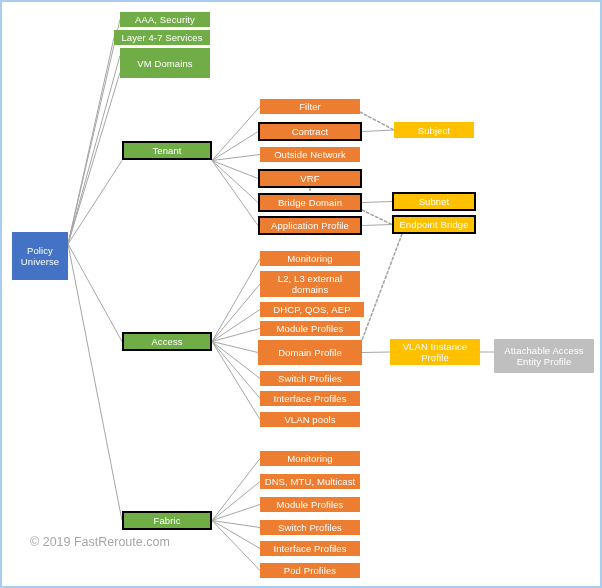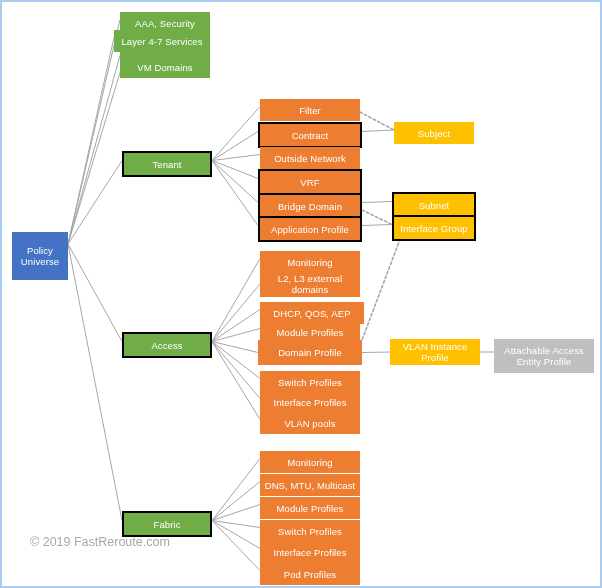--- a/index.html
+++ b/index.html
@@ -31,21 +31,21 @@
     box-sizing: border-box;
     display: flex;
     align-items: center;
     justify-content: center;
     text-align: center;
     color: #ffffff;
     font-size: 9.5px;
     line-height: 11px;
     font-weight: normal;
     letter-spacing: 0.1px;
-    padding: 11px 3px;
+    padding: 4px 3px;
     white-space: pre-line;
   }
   .n-root   { background: #4472c4; border: none; font-size: 9.5px; margin-top: 12px; }
   .n-green  { background: #70ad47; }
   .n-orange { background: #ed7d31; }
   .n-yellow { background: #ffc000; }
   .n-gray   { background: #bfbfbf; }
   .bordered { border: 2.5px solid #000000; }
   .copyright {
     position: absolute;
@@ -97,32 +97,32 @@
       <line x1="210" y1="518.5" x2="258" y2="546.5" stroke="#A6A6A6" stroke-width="1"></line>
       <line x1="210" y1="518.5" x2="258" y2="568.5" stroke="#A6A6A6" stroke-width="1"></line>
     </svg>
   <div id="nodes">
       <div class="node n-root" style="left: 10px; top: 218px; width: 56px; height: 48px;">Policy
 Universe</div>
       <div class="node n-green" style="left: 118px; top: 10px; width: 90px; height: 15px;">AAA, Security</div>
       <div class="node n-green" style="left: 112px; top: 28px; width: 96px; height: 15px;">Layer 4-7 Services</div>
       <div class="node n-green" style="left: 118px; top: 46px; width: 90px; height: 30px;">APICs</div>
       <div class="node n-green" style="left: 118px; top: 54px; width: 90px; height: 15px;">VM Domains</div>
-      <div class="node n-green bordered" style="left: 120px; top: 149px; width: 90px; height: 19px;">Tenant</div>
+      <div class="node n-green bordered" style="left: 120px; top: 139px; width: 90px; height: 19px;">Tenant</div>
       <div class="node n-green bordered" style="left: 120px; top: 330px; width: 90px; height: 19px;">Access</div>
       <div class="node n-green bordered" style="left: 120px; top: 509px; width: 90px; height: 19px;">Fabric</div>
       <div class="node n-orange" style="left: 258px; top: 97px; width: 100px; height: 15px;">Filter</div>
       <div class="node n-orange bordered" style="left: 256px; top: 120px; width: 104px; height: 19px;">Contract</div>
       <div class="node n-orange" style="left: 258px; top: 145px; width: 100px; height: 15px;">Outside Network</div>
       <div class="node n-orange bordered" style="left: 256px; top: 167px; width: 104px; height: 19px;">VRF</div>
       <div class="node n-orange bordered" style="left: 256px; top: 191px; width: 104px; height: 19px;">Bridge Domain</div>
       <div class="node n-orange bordered" style="left: 256px; top: 214px; width: 104px; height: 19px;">Application Profile</div>
       <div class="node n-yellow" style="left: 392px; top: 120px; width: 80px; height: 16px;">Subject</div>
       <div class="node n-yellow bordered" style="left: 390px; top: 190px; width: 84px; height: 19px;">Subnet</div>
-      <div class="node n-yellow bordered" style="left: 390px; top: 213px; width: 84px; height: 19px;">Interface Group</div>
+      <div class="node n-yellow bordered" style="left: 390px; top: 213px; width: 84px; height: 19px;">Endpoint Bridge</div>
       <div class="node n-orange" style="left: 258px; top: 249px; width: 100px; height: 15px;">Monitoring</div>
       <div class="node n-orange" style="left: 258px; top: 269px; width: 100px; height: 26px;">L2, L3 external
 domains</div>
       <div class="node n-orange" style="left: 258px; top: 300px; width: 104px; height: 15px;">DHCP, QOS, AEP</div>
       <div class="node n-orange" style="left: 258px; top: 319px; width: 100px; height: 15px;">Module Profiles</div>
       <div class="node n-orange" style="left: 256px; top: 338px; width: 104px; height: 25px;">Domain Profile</div>
       <div class="node n-orange" style="left: 258px; top: 369px; width: 100px; height: 15px;">Switch Profiles</div>
       <div class="node n-orange" style="left: 258px; top: 389px; width: 100px; height: 15px;">Interface Profiles</div>
       <div class="node n-orange" style="left: 258px; top: 410px; width: 100px; height: 15px;">VLAN pools</div>
       <div class="node n-yellow" style="left: 388px; top: 337px; width: 90px; height: 26px;">VLAN Instance

